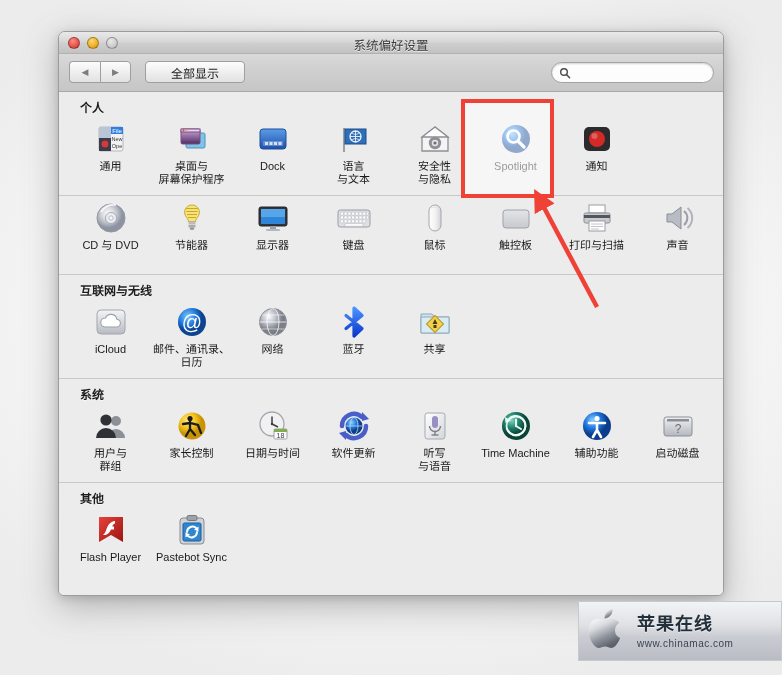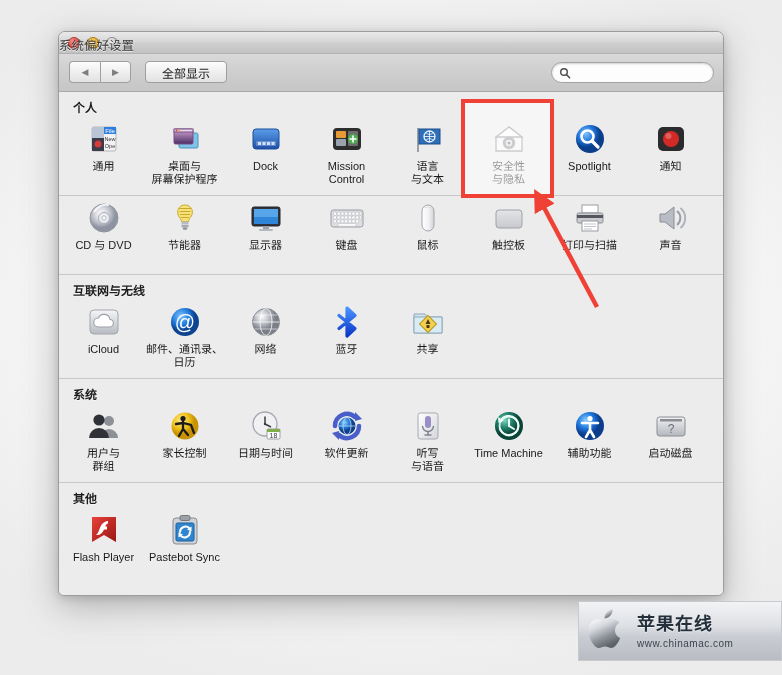--- a/index.html
+++ b/index.html
@@ -50,21 +50,21 @@
     width: 12px; height: 12px; border-radius: 50%;
     border: 1px solid rgba(0,0,0,0.30);
   }
   .light.close  { background: radial-gradient(circle at 38% 30%, #fb8d86 0%, #e8564d 55%, #c1352d 100%); }
   .light.min    { background: radial-gradient(circle at 38% 30%, #fbd778 0%, #f0b228 55%, #c98f12 100%); }
   .light.zoom   { background: radial-gradient(circle at 38% 30%, #e9e9e9 0%, #cfcfcf 55%, #b2b2b2 100%); }
 
   #window-title {
     position: absolute;
     left: 0; right: 0; top: 3px;
-    text-align: left;
+    text-align: center;
     font-size: 12.5px;
     color: #3b3b3b;
     font-weight: normal;
     text-shadow: 0 1px 0 rgba(255,255,255,0.7);
   }
 
   
   #toolbar {
     position: relative;
     height: 38px;
@@ -85,21 +85,21 @@
     color: #7d7d7d;
     font-size: 9px;
   }
   .navbtn.back { border-radius: 4px 0 0 4px; border-right: none; }
   .navbtn.fwd  { border-radius: 0 4px 4px 0; }
 
   #showall {
     position: absolute;
     left: 86px; top: 7px;
     height: 22px;
-    padding: 0 16px;
+    padding: 0 25px;
     border-radius: 4px;
     border: 1px solid #9f9f9f;
     background: linear-gradient(to bottom, #fdfdfd 0%, #efefef 50%, #e2e2e2 100%);
     display: flex; align-items: center;
     font-size: 12px;
     color: #252525;
   }
 
   #searchbox {
     position: absolute;
@@ -118,21 +118,21 @@
     font-size: 11px; width: 130px; margin-left: 4px;
     font-family: "Liberation Sans", sans-serif;
   }
 
   
   #content {
     height: 503px;
     background: #ececec;
     overflow: hidden;
   }
-  .section { position: relative; }
+  .section { position: relative; padding-left: 7px; }
   .section + .section { border-top: 1px solid #c8c8c8; }
   .section-title {
     font-size: 12px;
     color: #1d1d1d;
     font-weight: bold;
     padding: 6px 0 2px 14px;
     text-shadow: 0 1px 0 rgba(255,255,255,0.6);
   }
   .grid {
     display: flex;
@@ -289,34 +289,20 @@
                   </linearGradient>
                 </defs>
     <rect x="9" y="21" width="20" height="5" rx="1" fill="rgba(255,255,255,0.25)"></rect>
     <rect x="11" y="22" width="3" height="3" fill="#cfe2fa"></rect>
     <rect x="15.5" y="22" width="3" height="3" fill="#cfe2fa"></rect>
     <rect x="20" y="22" width="3" height="3" fill="#cfe2fa"></rect>
     <rect x="24.5" y="22" width="3" height="3" fill="#cfe2fa"></rect>
               </svg>
             </div>
             <div class="label">Dock</div>
-          </div>
-          <div class="pane">
-            <div class="iconbox">
-              <svg width="38" height="38" viewBox="0 0 38 38">
-    <rect x="5" y="8" width="28" height="22" rx="4" fill="#2d2d2d"></rect>
-    <rect x="8" y="11" width="10" height="7" rx="1" fill="#e79a33"></rect>
-    <rect x="8" y="19" width="10" height="7" rx="1" fill="#9aa3ad"></rect>
-    <rect x="20" y="11" width="10" height="15" rx="1" fill="#6d6d6d"></rect>
-    <circle cx="25" cy="19" r="5" fill="#4eae50"></circle>
-    <path d="M25 15.5v7M21.5 19h7" stroke="#fff" stroke-width="1.6"></path>
-              </svg>
-            </div>
-            <div class="label">Mission
-Control</div>
           </div>
           <div class="pane">
             <div class="iconbox">
               <svg width="38" height="38" viewBox="0 0 38 38">
     <rect x="8" y="8" width="2" height="24" fill="#9aa0a6"></rect>
     <rect x="10" y="9" width="21" height="15" fill="#2f6fba" stroke="#1d4e87"></rect>
     <circle cx="20.5" cy="16.5" r="5.5" fill="none" stroke="#eef3f8" stroke-width="1.3"></circle>
     <path d="M15 16.5h11M20.5 11v11M16.5 12.5c2.5 2.5 5.5 2.5 8 0M16.5 20.5c2.5-2.5 5.5-2.5 8 0" stroke="#eef3f8" stroke-width="0.9" fill="none"></path>
               </svg>
             </div>

